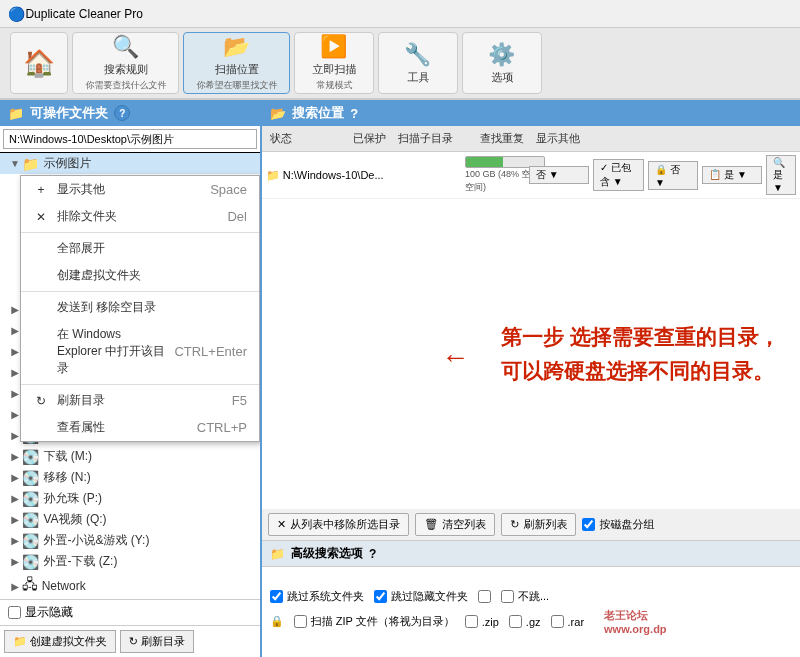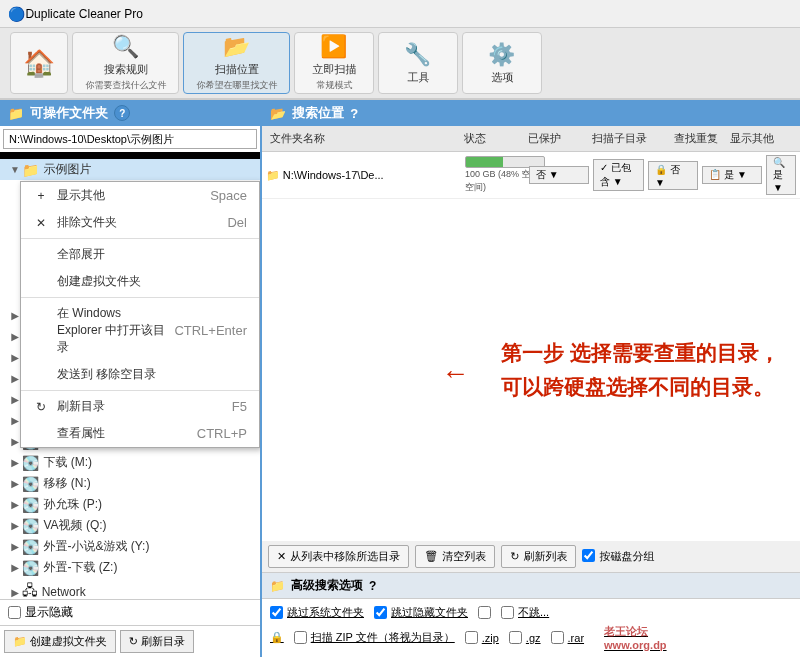--- a/index.html
+++ b/index.html
@@ -16,21 +16,21 @@
     .home-btn { min-width: 50px; }
     .scan-location-btn { background: #dce8f0; border-color: #5b9bd5; }
     
     
     .main-content { display: flex; height: calc(657px - 28px - 72px); }
     
     
     .left-panel { width: 262px; border-right: 2px solid #5b9bd5; display: flex; flex-direction: column; background: #fff; }
     .panel-header { background: #5b9bd5; color: white; padding: 4px 8px; display: flex; align-items: center; gap: 6px; font-size: 13px; font-weight: bold; }
     .panel-header .help-btn { background: #4a90d0; border: 1px solid #3a7ab0; color: white; border-radius: 50%; width: 16px; height: 16px; display: flex; align-items: center; justify-content: center; font-size: 10px; font-weight: bold; cursor: pointer; }
-    .folder-path-bar { padding: 3px; border-bottom: 7px solid #000000; }
+    .folder-path-bar { padding: 3px; border-bottom: 1px solid #000000; }
     .folder-path-input { width: 100%; padding: 3px 5px; border: 1px solid #aaa; font-size: 11px; }
     
     
     .tree-container { flex: 1; overflow-y: auto; overflow-x: hidden; position: relative; }
     .tree-item { display: flex; align-items: center; padding: 2px 4px; cursor: pointer; white-space: nowrap; }
     .tree-item.selected { background: #cce4f7; }
     .tree-item .indent { display: inline-block; }
     .tree-item .expand-icon { width: 14px; text-align: center; font-size: 10px; color: #666; }
     .tree-item .folder-icon { margin-right: 4px; font-size: 14px; }
     .tree-item .item-label { font-size: 12px; color: #333; }
@@ -45,41 +45,41 @@
     
     
     .right-panel { flex: 1; display: flex; flex-direction: column; background: #fff; }
     
     
     .locations-header { background: #5b9bd5; color: white; padding: 4px 8px; display: flex; align-items: center; gap: 6px; font-size: 13px; font-weight: bold; }
     .table-headers { display: flex; background: #e8e8e8; border-bottom: 1px solid #ccc; padding: 3px 4px; gap: 4px; font-size: 11px; color: #333; }
     .th { padding: 2px 4px; }
     .th-name { flex: 2; }
     .th-status { width: 60px; }
-    .th-protected { width: 60px; }
+    .th-protected { width: 60px; text-align: right; }
     .th-subdirs { width: 70px; }
     .th-finddup { width: 60px; text-align: right; }
     .th-display { width: 70px; }
     
     
     .table-row { display: flex; align-items: center; padding: 3px 4px; gap: 4px; border-bottom: 1px solid #eee; font-size: 11px; }
     .td-name { flex: 2; overflow: hidden; text-overflow: ellipsis; }
     .td-status { width: 60px; display: flex; align-items: center; gap: 2px; }
     .td-protected { width: 60px; }
     .td-subdirs { width: 51px; }
     .td-finddup { width: 60px; }
     .td-display { width: 70px; }
     .dropdown-btn { background: #f0f0f0; border: 1px solid #aaa; padding: 1px 6px; font-size: 10px; cursor: pointer; display: flex; align-items: center; gap: 2px; }
     .bottom-toolbar { padding: 4px 6px; display: flex; align-items: center; gap: 6px; background: #f0f0f0; border-bottom: 1px solid #ccc; }
     .bottom-btn { background: #f5f5f5; border: 1px solid #aaa; padding: 3px 8px; font-size: 11px; cursor: pointer; display: flex; align-items: center; gap: 4px; border-radius: 2px; }
-    .checkbox-label { display: flex; align-items: flex-start; gap: 4px; font-size: 11px; }
+    .checkbox-label { display: flex; align-items: center; gap: 4px; font-size: 11px; }
     
     
     .adv-search-header { background: #e0e8f0; padding: 4px 8px; display: flex; align-items: center; gap: 6px; font-size: 12px; font-weight: bold; border-bottom: 1px solid #ccc; }
-    .adv-search-content { padding: 4px 8px; text-decoration: underline; }
+    .adv-search-content { padding: 20px 8px; }
     .adv-row { display: flex; align-items: center; gap: 10px; padding: 2px 0; font-size: 11px; }
     .adv-check { display: flex; align-items: center; gap: 4px; }
     
     .left-panel-actions { padding: 4px; display: flex; gap: 4px; border-top: 1px solid #ccc; }
     .action-btn { background: #f0f0f0; border: 1px solid #aaa; padding: 3px 8px; font-size: 11px; cursor: pointer; display: flex; align-items: center; gap: 3px; }
   </style>
 </head>
 <body>
 
 <div class="title-bar">
@@ -276,27 +276,27 @@
           <span class="menu-shortcut"></span>
         </div>
         <div class="menu-item">
           <span class="menu-icon"></span>
           <span class="menu-label">创建虚拟文件夹</span>
           <span class="menu-shortcut"></span>
         </div>
         <div class="menu-separator"></div>
         <div class="menu-item">
           <span class="menu-icon"></span>
+          <span class="menu-label">发送到 移除空目录</span>
+          <span class="menu-shortcut"></span>
+        </div>
+        <div class="menu-item">
+          <span class="menu-icon"></span>
           <span class="menu-label">在 Windows Explorer 中打开该目录</span>
           <span class="menu-shortcut">CTRL+Enter</span>
-        </div>
-        <div class="menu-item">
-          <span class="menu-icon"></span>
-          <span class="menu-label">发送到 移除空目录</span>
-          <span class="menu-shortcut"></span>
         </div>
         <div class="menu-separator"></div>
         <div class="menu-item">
           <span class="menu-icon">↻</span>
           <span class="menu-label">刷新目录</span>
           <span class="menu-shortcut">F5</span>
         </div>
         <div class="menu-item">
           <span class="menu-icon"></span>
           <span class="menu-label">查看属性</span>
@@ -329,32 +329,31 @@
 
   <div class="right-panel">
 
     <div class="locations-header">
       <span>📂</span>
       <span>搜索位置</span>
       <div class="help-btn">?</div>
     </div>
 
     <div class="table-headers">
-      <div class="th th-name">文件夹名称</div>
       <div class="th th-status">状态</div>
       <div class="th th-protected">已保护</div>
       <div class="th th-subdirs">扫描子目录</div>
       <div class="th th-finddup">查找重复</div>
       <div class="th th-display">显示其他</div>
     </div>
 
     <div class="table-row">
       <div class="td-name">
         <span>📁</span>
-        <span> N:\Windows-17\De...</span>
+        <span> N:\Windows-10\De...</span>
       </div>
       <div class="td-status">
         <div style="min-width:80px;">
           <div style="width:80px; height:12px; background:linear-gradient(to right, #5cb85c 48%, #e8e8e8 48%); border:1px solid #aaa; border-radius:2px;"></div>
           <div style="font-size:9px; color:#555;">100 GB (48% 空闲空间)</div>
         </div>
       </div>
       <div class="td-protected">
         <div class="dropdown-btn">否 ▼</div>
       </div>

